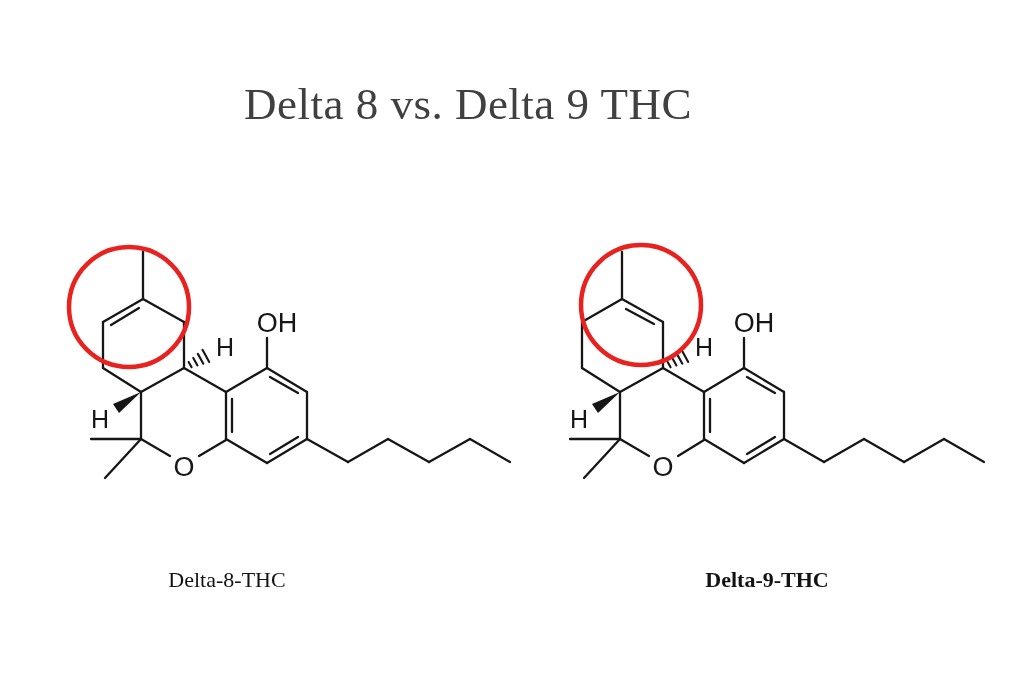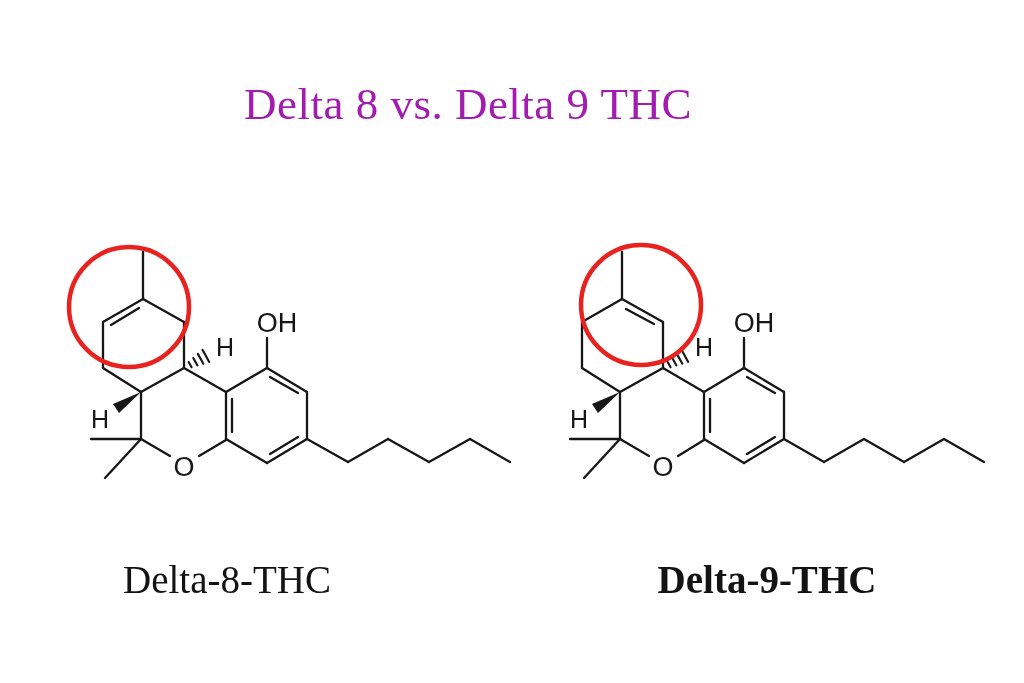--- a/index.html
+++ b/index.html
@@ -13,28 +13,28 @@
     font-family: "Liberation Serif", serif;
   }
   .page-title {
     position: absolute;
     top: 80px;
     left: 0;
     width: 936px;
     text-align: center;
     font-size: 45px;
     line-height: 48px;
-    color: #a21caf;
+    color: #404040;
     letter-spacing: 0.5px;
     white-space: nowrap;
   }
   .mol-label {
     position: absolute;
     transform: translateX(-50%);
-    font-size: 39px;
+    font-size: 22px;
     line-height: 36px;
     color: #131313;
     white-space: nowrap;
   }
   #canvas {
     position: absolute;
     top: 0;
     left: 0;
   }
 </style>

